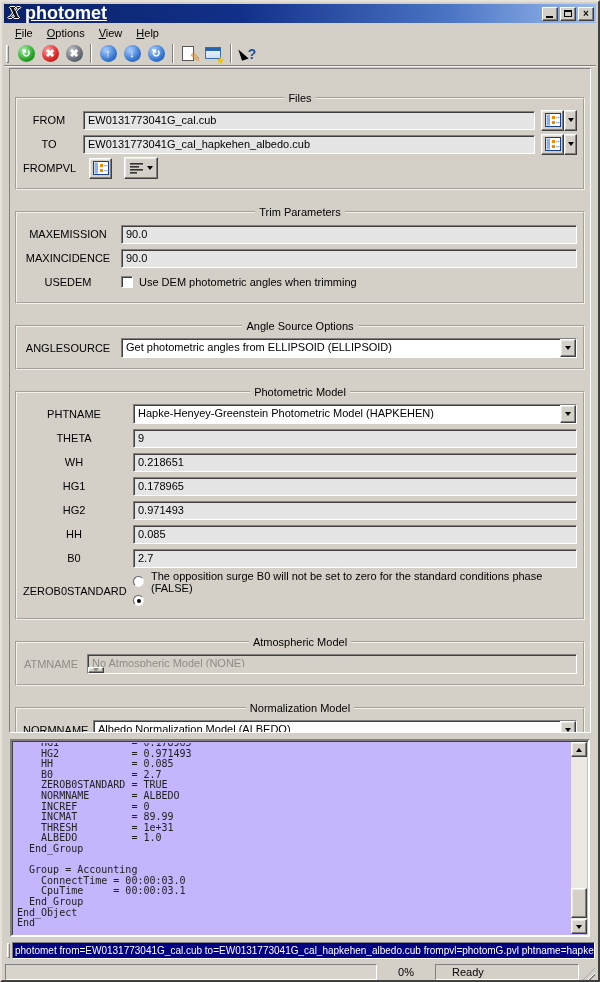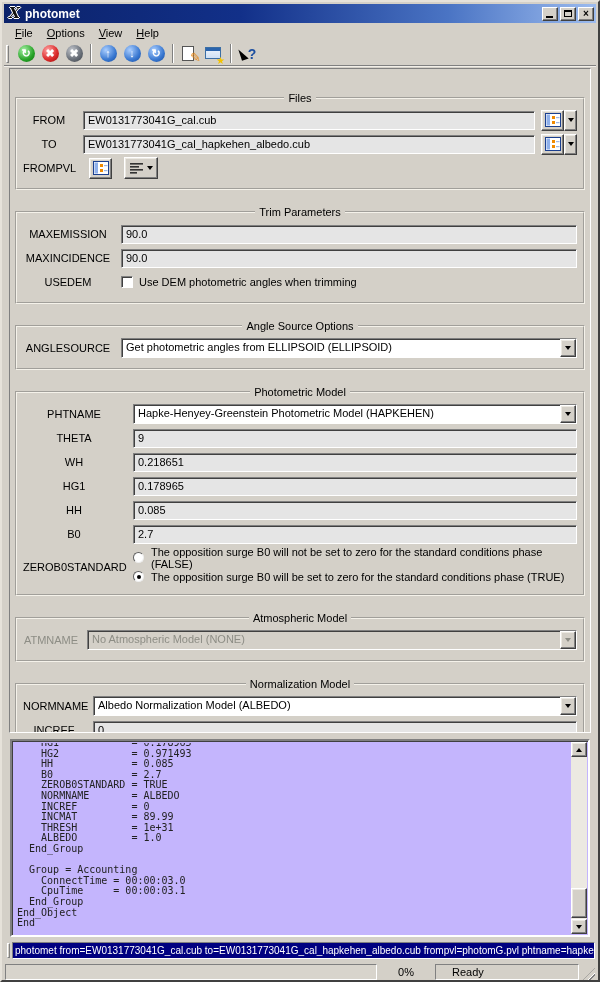--- a/index.html
+++ b/index.html
@@ -9,21 +9,21 @@
     font-family:"Liberation Sans",sans-serif;font-size:11px;color:#000;
     border:2px solid;border-color:#e6e2da #404040 #404040 #e6e2da;overflow:hidden;
   }
   
   .titlebar{position:absolute;left:2px;right:2px;top:2px;height:19px;
     background:linear-gradient(90deg,#0b2269 0%,#123089 40%,#4a74c4 75%,#9cbbee 100%);
     display:flex;align-items:center;padding:0 2px;}
   .appicon{width:15px;height:15px;margin:0 3px 0 1px;color:#111;font-family:"DejaVu Serif",serif;
     font-style:italic;font-weight:bold;font-size:14px;line-height:15px;text-align:center;
     text-shadow:1px 0 0 #fff,-1px 0 0 #fff,0 1px 0 #fff,0 -1px 0 #fff;}
-  .apptitle{color:#fff;font-weight:bold;font-size:12px;flex:1;}
+  .apptitle{color:#fff;font-weight:bold;font-size:18px;flex:1;text-decoration:underline;}
   .tbtn{width:16px;height:14px;margin-left:2px;background:#d4d0c8;
     border:1px solid;border-color:#fff #404040 #404040 #fff;box-shadow:inset -1px -1px 0 #808080;
     display:flex;align-items:center;justify-content:center;position:relative;}
   .glyph-min{position:absolute;left:3px;bottom:2px;width:7px;height:2px;background:#000;}
   .glyph-max{width:8px;height:7px;border:1px solid #000;border-top:2px solid #000;}
   .glyph-close{font-size:10px;font-weight:bold;line-height:10px;}
   
   .menubar{position:absolute;left:2px;right:2px;top:22px;height:18px;display:flex;align-items:center;padding-left:4px;}
   .menu-item{padding:2px 7px;cursor:default;}
   .menu-item::first-letter{text-decoration:underline;}
@@ -71,21 +71,21 @@
   .mini-arrow{width:13px;height:21px;display:flex;align-items:center;justify-content:center;}
   .lines-btn{width:34px;height:22px;margin-left:12px;display:flex;align-items:center;justify-content:center;gap:3px;}
   .tri-down{width:0;height:0;border-left:3px solid transparent;border-right:3px solid transparent;border-top:4px solid #000;}
   .tri-up{width:0;height:0;border-left:3px solid transparent;border-right:3px solid transparent;border-bottom:4px solid #000;}
   .checkbox{width:12px;height:12px;background:#fff;border:1px solid;border-color:#808080 #fff #fff #808080;
     box-shadow:inset 1px 1px 0 #404040;margin-right:6px;flex:none;}
   .combo{flex:1;height:20px;display:flex;background:#ffffff;border:1px solid;border-color:#808080 #fff #fff #808080;
     box-shadow:inset 1px 1px 0 #404040;overflow:hidden;}
   .combo-text{flex:1;padding:2px 4px;white-space:nowrap;overflow:hidden;}
   .combo-btn{width:16px;flex:none;display:flex;align-items:center;justify-content:center;}
-  .combo.disabled{background:#d4d0c8;color:#8d8d85;}
+  .combo.disabled{background:#d4d0c8;color:#8d8d85;flex-direction:column;}
   .combo.disabled .tri-down{border-top-color:#8d8d85;}
   .plabel.disabled{color:#8d8d85;}
   .zrow{display:flex;align-items:center;margin:2px 0;}
   .zopts{flex:1;}
   .radiorow{display:flex;align-items:center;height:19px;}
   .radio{width:11px;height:11px;border-radius:50%;background:#fff;border:1px solid;
     border-color:#606060 #eee #eee #606060;margin-right:7px;flex:none;position:relative;}
   .radio.sel::after{content:"";position:absolute;left:3px;top:3px;width:4px;height:4px;border-radius:50%;background:#000;}
   
   .logarea{position:absolute;left:8px;right:8px;top:737px;height:198px;background:#c4b5fd;
@@ -290,37 +290,40 @@
       </div>
       <div class="prow">
         <span class="plabel">WH</span>
         <span class="tfield">0.218651</span>
       </div>
       <div class="prow">
         <span class="plabel">HG1</span>
         <span class="tfield">0.178965</span>
       </div>
       <div class="prow">
+        <span class="plabel">HG2</span>
+        <span class="tfield">0.971493</span>
+      </div>
+      <div class="prow">
         <span class="plabel">HH</span>
         <span class="tfield">0.085</span>
       </div>
       <div class="prow">
         <span class="plabel">B0</span>
         <span class="tfield">2.7</span>
       </div>
       <div class="zrow">
         <span class="plabel">ZEROB0STANDARD</span>
         <div class="zopts">
           <div class="radiorow">
             <span class="radio"></span>
             <span>The opposition surge B0 will not be set to zero for the standard conditions phase (FALSE)</span>
           </div>
           <div class="radiorow">
             <span class="radio sel"></span>
-            <span>The opposition surge B0 will be set to zero for the standard conditions phase (TRUE)</span>
           </div>
         </div>
       </div>
     </fieldset>
 
     <fieldset class="g-atm">
       <legend>Atmospheric Model</legend>
       <div class="prow">
         <span class="plabel disabled">ATMNAME</span>
         <span class="combo disabled">

